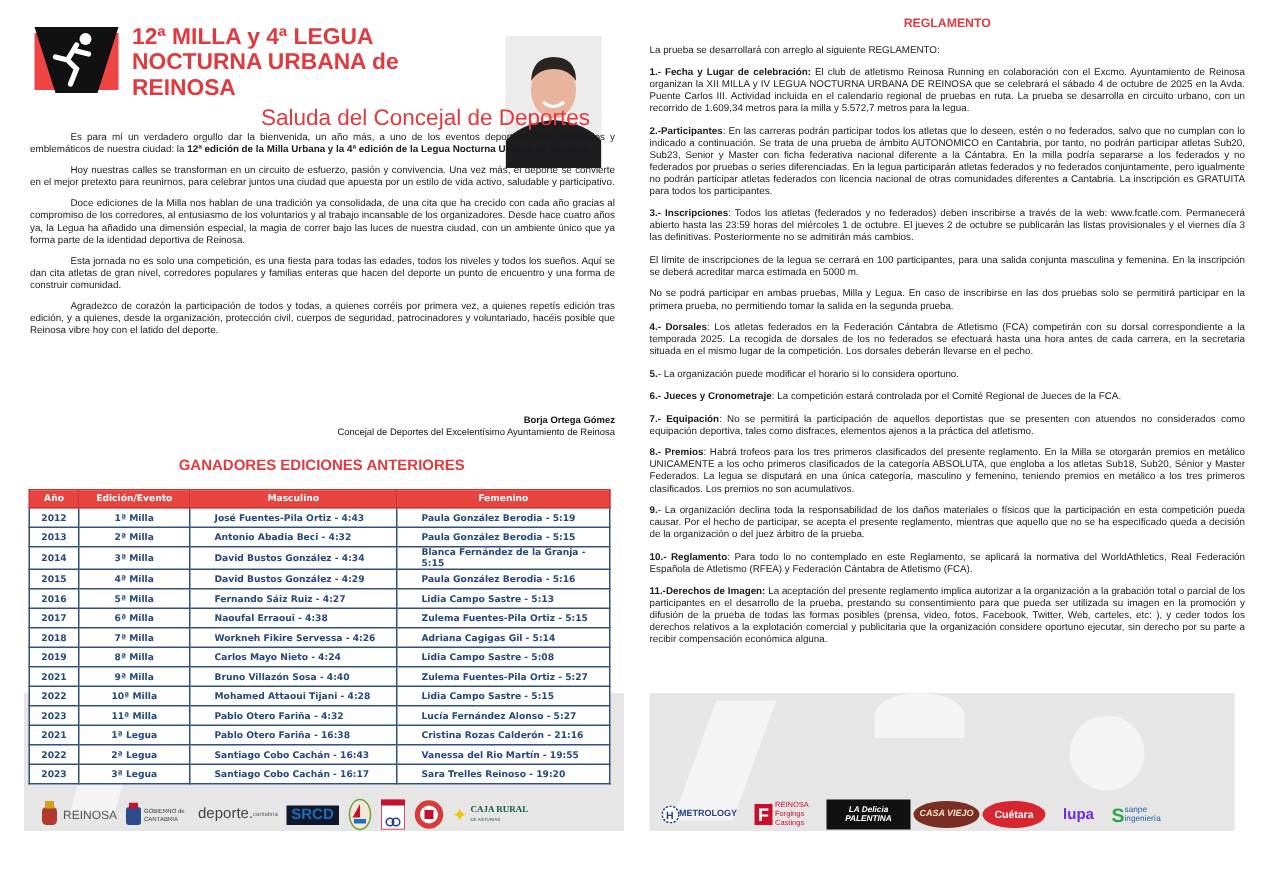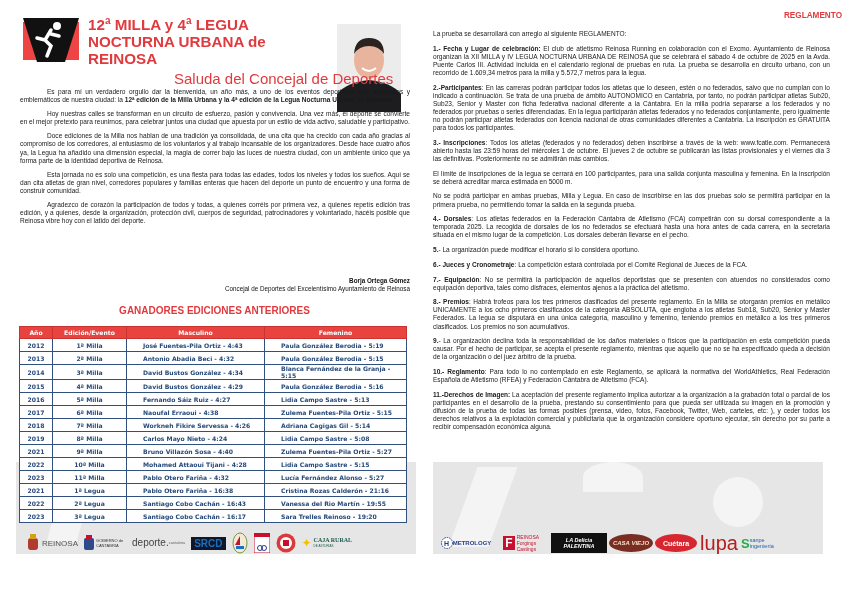--- a/index.html
+++ b/index.html
@@ -32,21 +32,21 @@
   table.winners td { height: 13px; border: 1px solid #31507e; color: #274a7a; font-weight: bold; background: rgba(255,255,255,0.95); }
   table.winners td.c { text-align: center; }
   table.winners td.l { padding-left: 16px; }
 
   .sponsors { position: absolute; top: 533px; height: 20px; display: flex; align-items: center; }
   .spons-left { left: 23px; gap: 6px; }
   .spons-right { left: 14px; gap: 2px; }
   .sp { font-size: 6px; display: flex; align-items: center; justify-content: center; }
 
   
-  .r-title { position: absolute; left: 0; width: 421px; top: 11px; text-align: right; color: #e03a3e; font-weight: bold; font-size: 8.2px; }
+  .r-title { position: absolute; left: 0; width: 421px; top: 11px; text-align: center; color: #e03a3e; font-weight: bold; font-size: 8.2px; }
   .r-text { position: absolute; left: 12px; width: 397px; top: 30px; font-size: 6.55px; line-height: 8.1px; text-align: justify; color: #1a1a1a; }
   .r-text p { margin-bottom: 6.6px; }
   .r-text b { font-weight: bold; }
 </style>
 </head>
 <body>
 
 <div class="page page-left">
   <div class="wm-band">
     <div class="wm-shape" style="left:40px;top:10px;width:30px;height:70px;transform:skewX(-15deg);"></div>
@@ -279,19 +279,19 @@
         </svg>
       <span style="color:#233e8b;font-weight:bold;font-size:6px;">METROLOGY</span>
     </div>
     <div class="sp" style="width:50px;">
       <span style="background:#c8102e;color:#fff;font-weight:bold;font-size:12px;padding:0 2px;">F</span>
       <span style="color:#c8102e;font-size:5px;width:28px;line-height:6px;margin-left:2px;">REINOSA Forgings Castings</span>
     </div>
     <div class="sp" style="background:#111;color:#fff;font-weight:bold;font-style:italic;font-size:5.5px;width:56px;height:20px;line-height:6px;text-align:center;">LA Delicia PALENTINA</div>
     <div class="sp" style="background:#7a2d22;color:#f3e2c4;border-radius:50%;width:44px;height:18px;font-size:6px;font-weight:bold;font-style:italic;">CASA VIEJO</div>
     <div class="sp" style="background:#d7262f;color:#fff;border-radius:50%;width:42px;height:18px;font-size:7px;font-weight:bold;">Cuétara</div>
-    <div class="sp" style="color:#b91c1c;font-weight:normal;font-size:20px;width:40px;">lupa</div>
+    <div class="sp" style="color:#6d28d9;font-weight:bold;font-size:10px;width:40px;">lupa</div>
     <div class="sp">
       <span style="color:#2aa84a;font-weight:bold;font-size:13px;">S</span>
       <span style="color:#1e5fa8;font-size:5.5px;width:28px;line-height:6px;">sanpe ingeniería</span>
     </div>
   </div>
 </div>
 
 </body></html>

